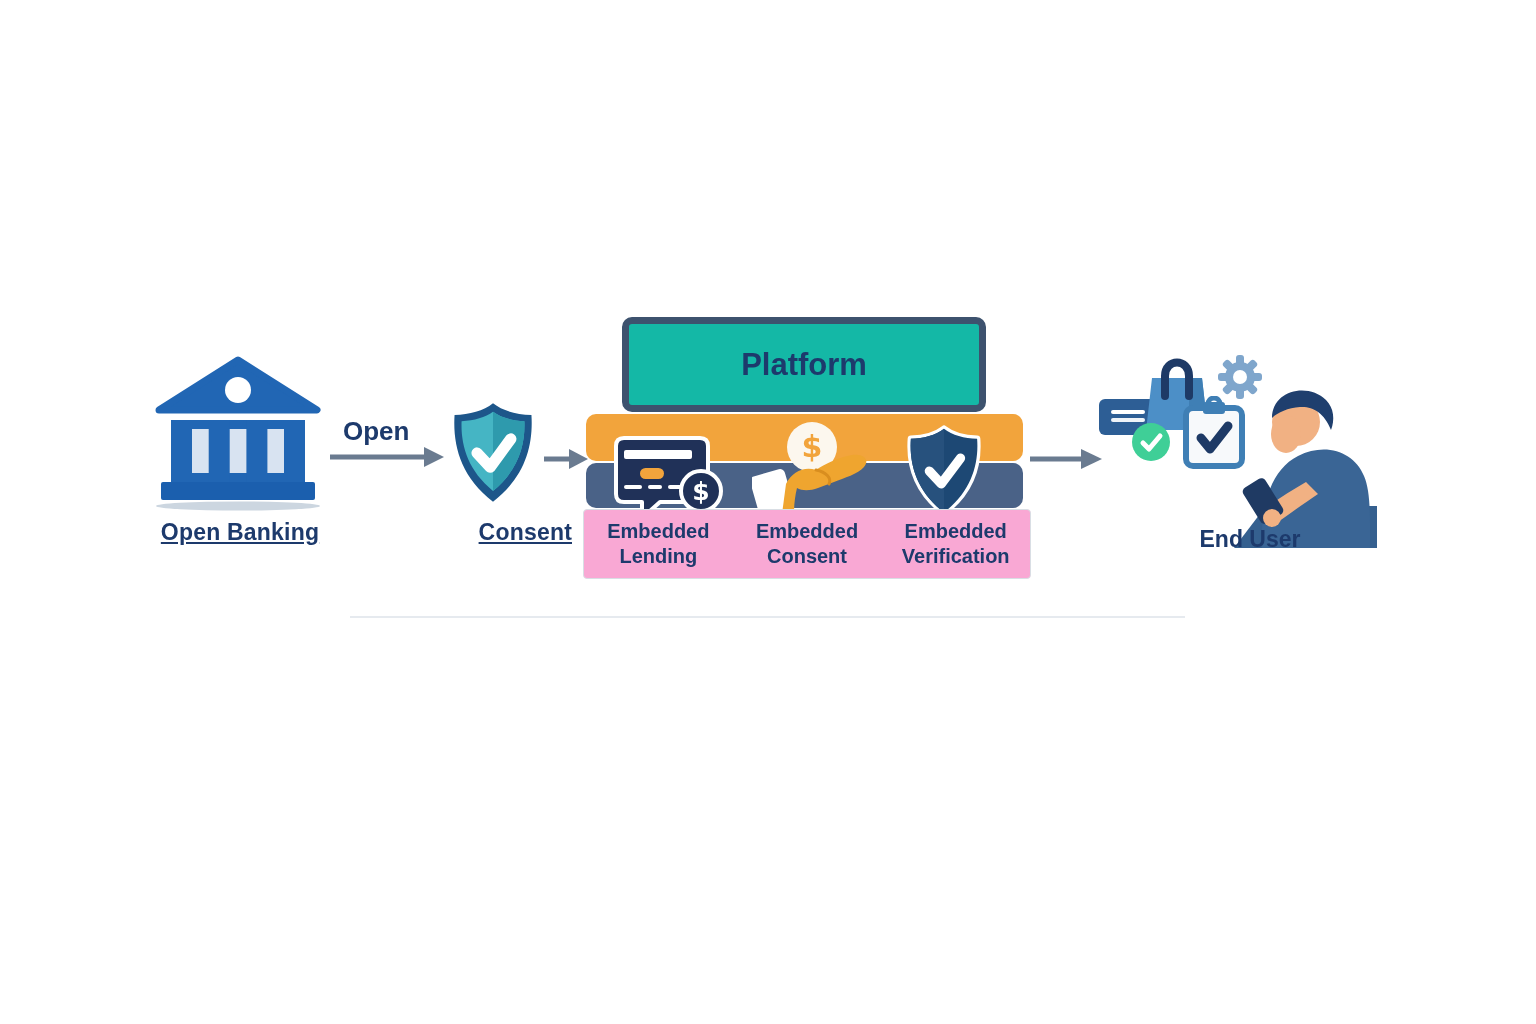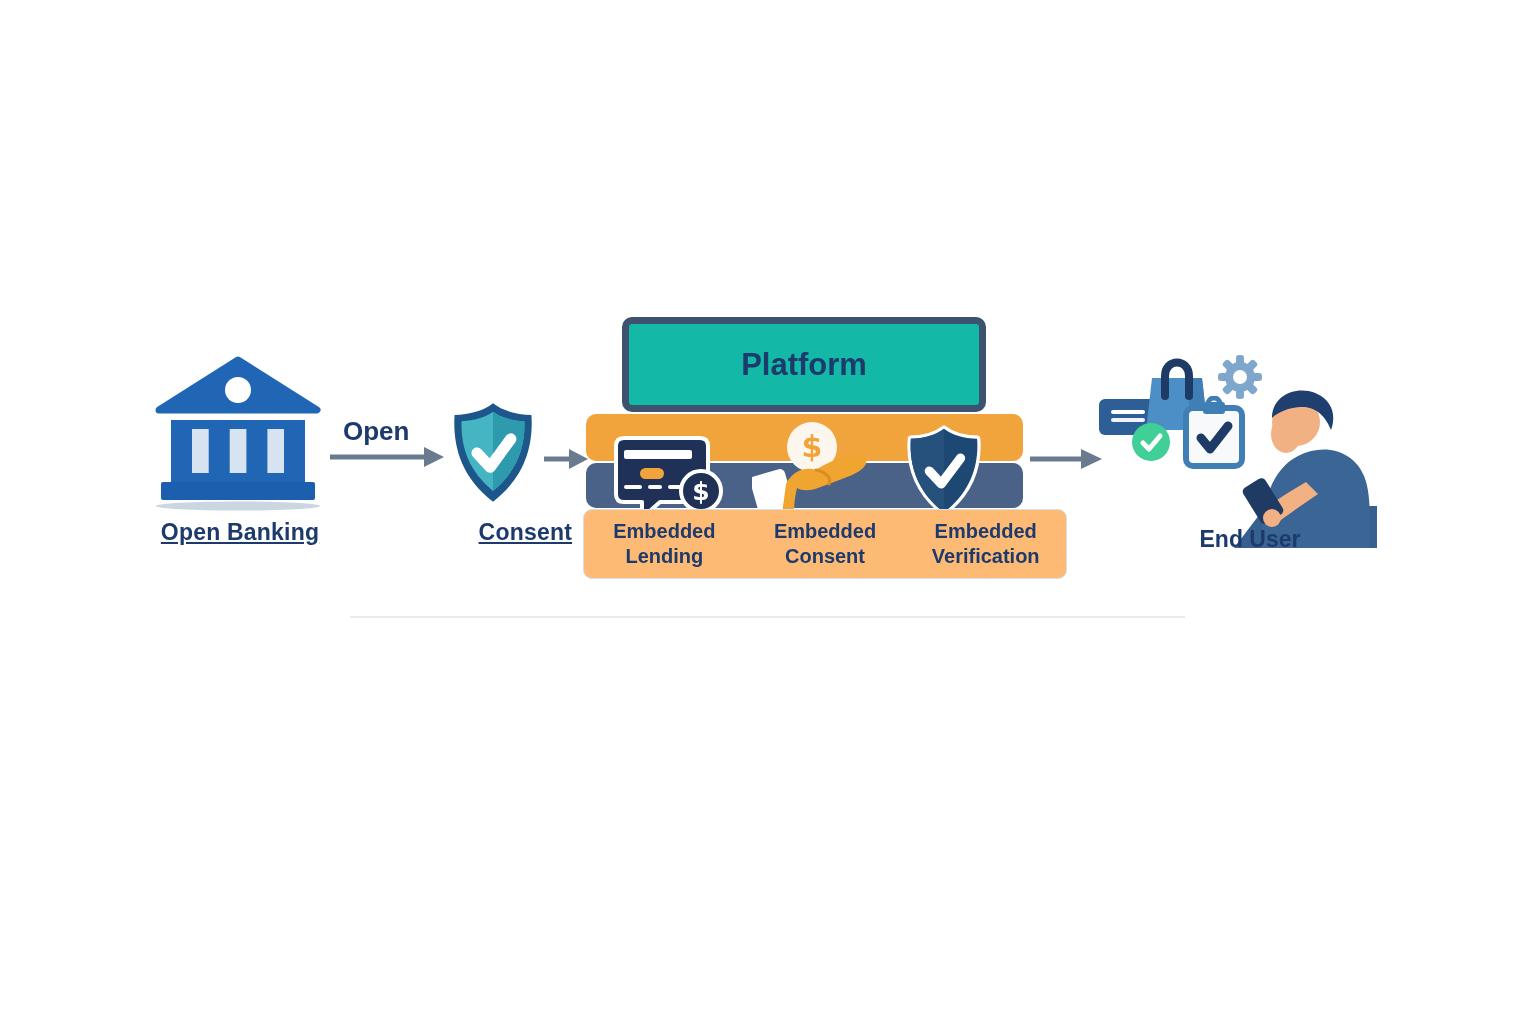--- a/index.html
+++ b/index.html
@@ -15,22 +15,22 @@
   .platform-box {
     left:622px; top:317px; width:364px; height:95px;
     background:#14b8a6; border:7px solid #3d526e; border-radius:10px;
     display:flex; align-items:center; justify-content:center;
   }
   .platform-title { font-size:31px; }
   .bar { left:586px; width:437px; border-radius:10px; }
   .bar-orange { top:414px; height:47px; background:#f2a43c; }
   .bar-slate  { top:463px; height:45px; background:#4a6287; }
   .services-box {
-    left:583px; top:509px; width:484px; height:70px;
-    background:#fdba74; border:1px solid #d9dee4; border-radius:9px;
+    left:583px; top:509px; width:448px; height:70px;
+    background:#f9a8d4; border:1px solid #d9dee4; border-radius:4px;
     display:flex; align-items:center;
   }
   .service { flex:1; text-align:center; font-size:20px; font-weight:bold;
     color:#1d3a6c; line-height:1.25; }
   .caption-wrap { left:320px; top:624px; width:850px; text-align:center; }
   .caption { font-size:25px; }
   .divider { left:350px; top:616px; width:835px; height:2px; background:#e6eaef; }
   .greencheck { border-radius:50%; }
   svg { display:block; }
 </style>

